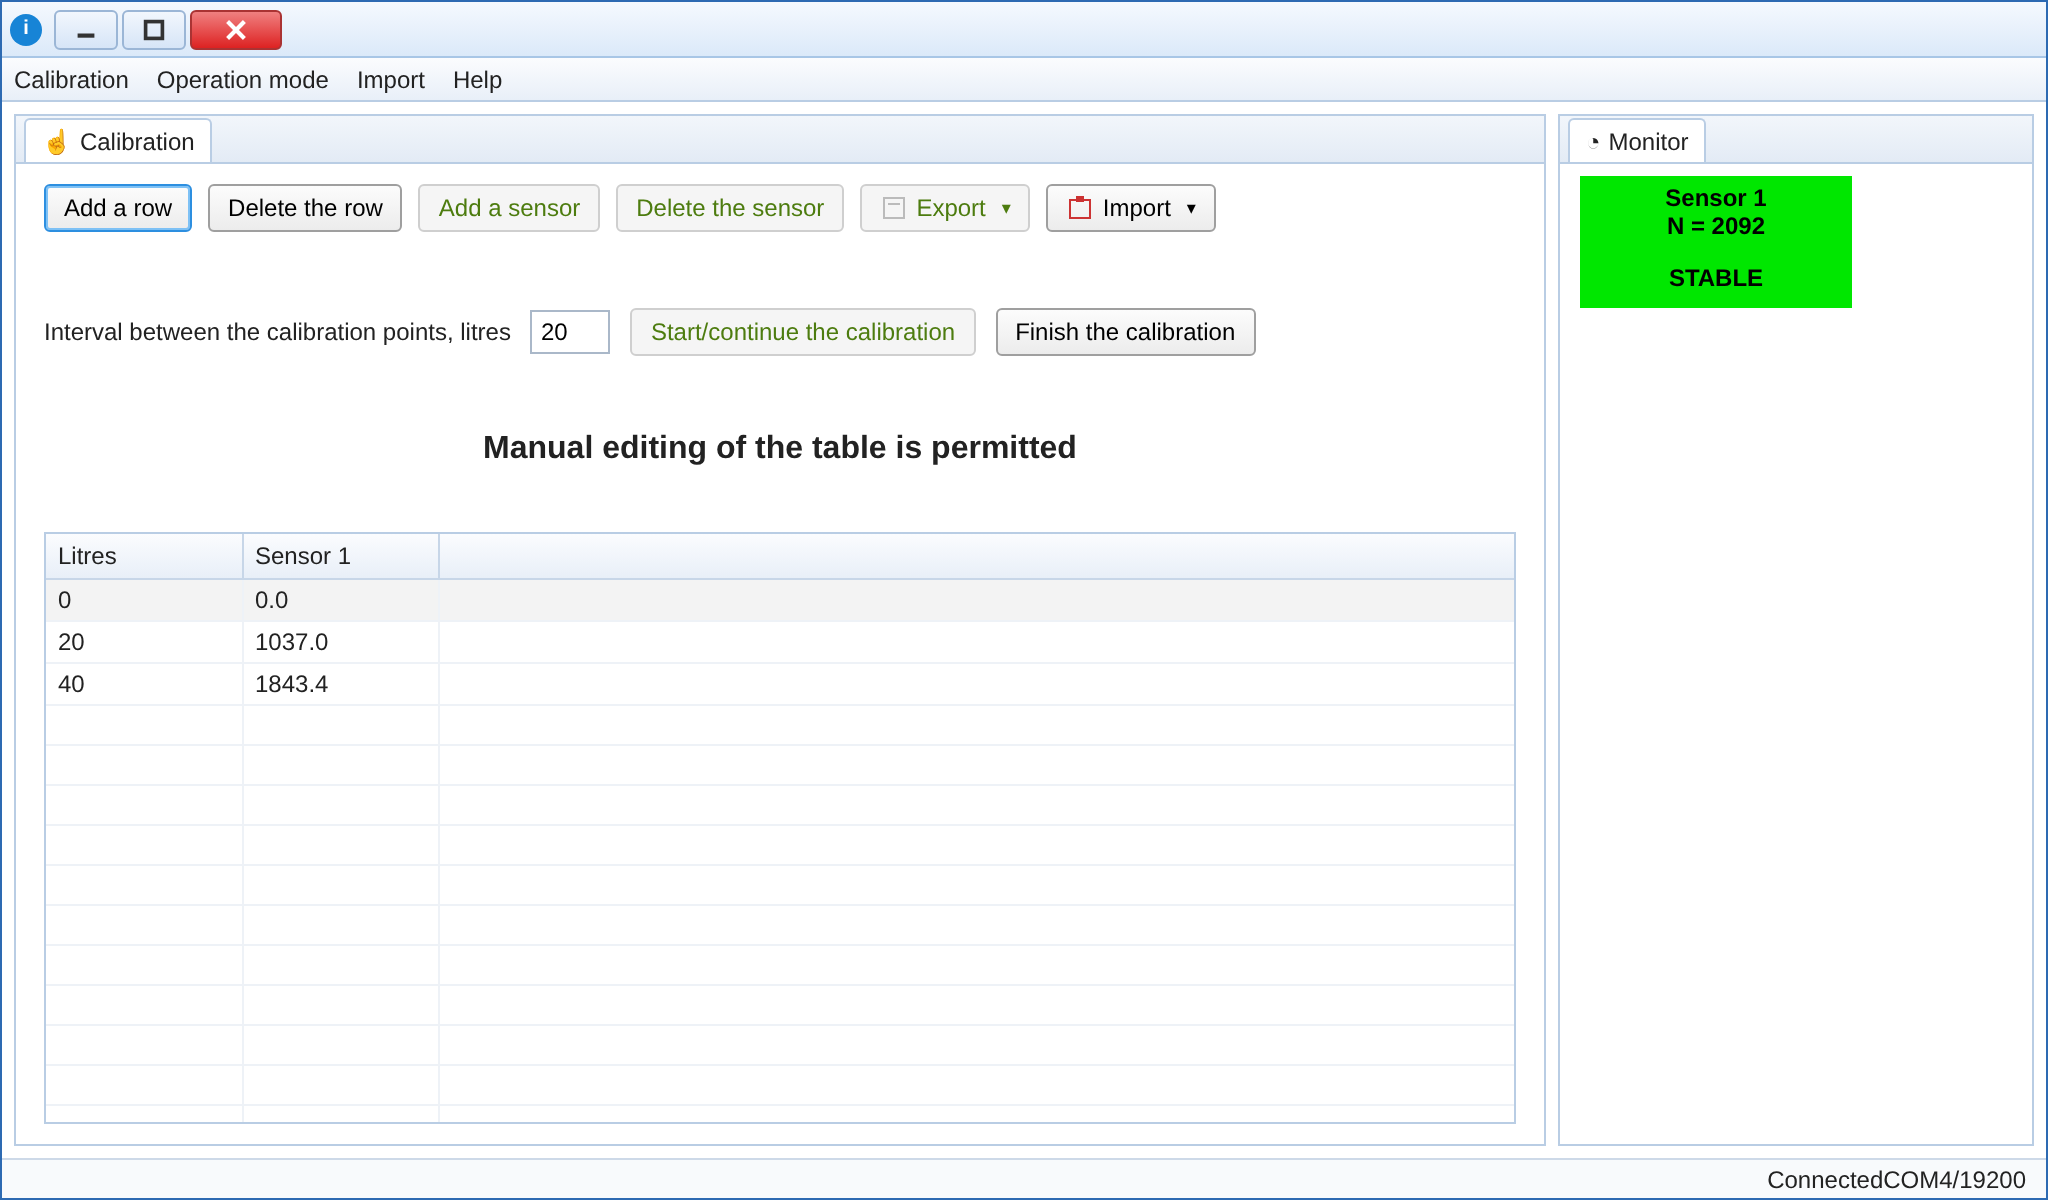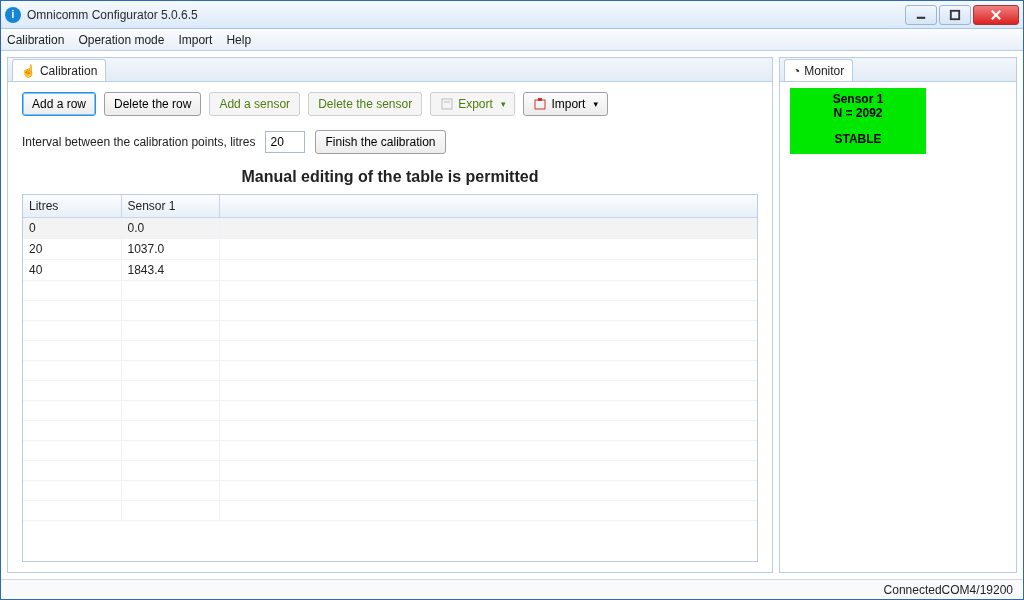--- a/index.html
+++ b/index.html
@@ -12,21 +12,21 @@
   .win-btn { width: 32px; height: 20px; border: 1px solid #9bb6d6; background: linear-gradient(#f2f7fd,#d6e5f7); border-radius: 3px; display:flex; align-items:center; justify-content:center; font-size: 10px; color:#333; cursor:pointer; }
   .win-close { background: linear-gradient(#f08080,#d22); color:#fff; border-color:#a33; width: 46px; }
   .menubar { height: 22px; background: linear-gradient(#fbfcfe,#e8eff8); border-bottom: 1px solid #b9cde4; display:flex; align-items:center; padding: 0 6px; gap: 14px; }
   .menubar span { cursor:pointer; }
   .content { flex:1; display:flex; padding: 6px; gap: 6px; min-height:0; }
   .left-pane { flex: 1; display:flex; flex-direction:column; border: 1px solid #b9cde4; background:#fff; min-width:0; }
   .right-pane { width: 238px; display:flex; flex-direction:column; border: 1px solid #b9cde4; background:#fff; }
   .tabbar { height: 24px; background: linear-gradient(#f2f6fb,#e3ebf5); border-bottom: 1px solid #b9cde4; display:flex; align-items:flex-end; padding-left: 4px; }
   .tab { height: 22px; background: #fff; border: 1px solid #b9cde4; border-bottom: none; border-radius: 3px 3px 0 0; padding: 2px 8px; display:flex; align-items:center; gap:4px; font-size:12px; }
   .tab-icon { font-size: 12px; }
-  .pane-body { flex:1; padding: 10px 14px; display:flex; flex-direction:column; min-height:0; }
+  .pane-body { flex:1; padding: 10px 14px; display:flex; flex-direction:column; min-height:0;gap:24px; }
   .toolbar { display:flex; align-items:center; gap: 8px; margin-bottom: 14px; }
   .btn { height: 24px; padding: 0 9px; border: 1px solid #9f9f9f; background: linear-gradient(#fcfcfc,#ececec); border-radius: 3px; cursor:pointer; font-size:12px; display:flex; align-items:center; gap:4px; }
   .btn.primary { border-color: #2d8fe0; box-shadow: 0 0 0 1px #7ec1f5 inset; }
   .btn.disabled { color:#4d7c0f; border-color:#cfcfcf; background:#f5f5f5; cursor:default; }
   .dropdown-arrow { font-size: 9px; margin-left: 4px; }
   .ctrl-row { display:flex; align-items:center; gap: 10px; margin-bottom: 10px; }
   .input-small { width: 40px; height: 22px; border: 1px solid #aab8c9; padding: 0 4px; font-size:12px; }
   .heading { font-size: 16px; font-weight: bold; text-align:center; margin: 4px 0 8px 0; }
   .table-wrap { flex:1; border: 1px solid #b9cde4; overflow:hidden; display:flex; flex-direction:column; }
   table { border-collapse: collapse; width: 100%; table-layout: fixed; }
@@ -44,21 +44,20 @@
   .statusbar { height: 20px; border-top: 1px solid #cdd9e8; display:flex; align-items:center; justify-content:flex-end; padding: 0 10px; font-size:12px; background:#f8fafc; }
   .icon-svg { width:14px; height:14px; }
 </style>
 </head>
 <body>
 
 <div class="window">
 
   <div class="titlebar">
     <div class="title-icon">i</div>
-    <div class="title-text">Omnicomm Configurator 5.0.6.5</div>
     <div class="win-controls">
       <div class="win-btn">
         <svg class="icon-svg" viewBox="0 0 10 10">
             <line x1="2" y1="7" x2="8" y2="7" stroke="#333" stroke-width="1.5"></line>
           </svg>
       </div>
       <div class="win-btn">
         <svg class="icon-svg" viewBox="0 0 10 10">
             <rect x="2" y="2" width="6" height="6" fill="none" stroke="#333" stroke-width="1.3"></rect>
           </svg>
@@ -117,20 +116,23 @@
                 <rect x="5" y="1" width="4" height="3" fill="#c33"></rect>
               </svg>
             <span>Import</span>
             <span class="dropdown-arrow">▾</span>
           </button>
         </div>
 
         <div class="ctrl-row">
           <span>Interval between the calibration points, litres</span>
           <input class="input-small" value="20" style="">
+          <button class="btn disabled">
+              <span>Start/continue the calibration</span>
+            </button>
           <button class="btn">
               <span>Finish the calibration</span>
             </button>
         </div>
 
         <div class="heading">Manual editing of the table is permitted</div>
 
         <div class="table-wrap">
           <table>
             <colgroup>

